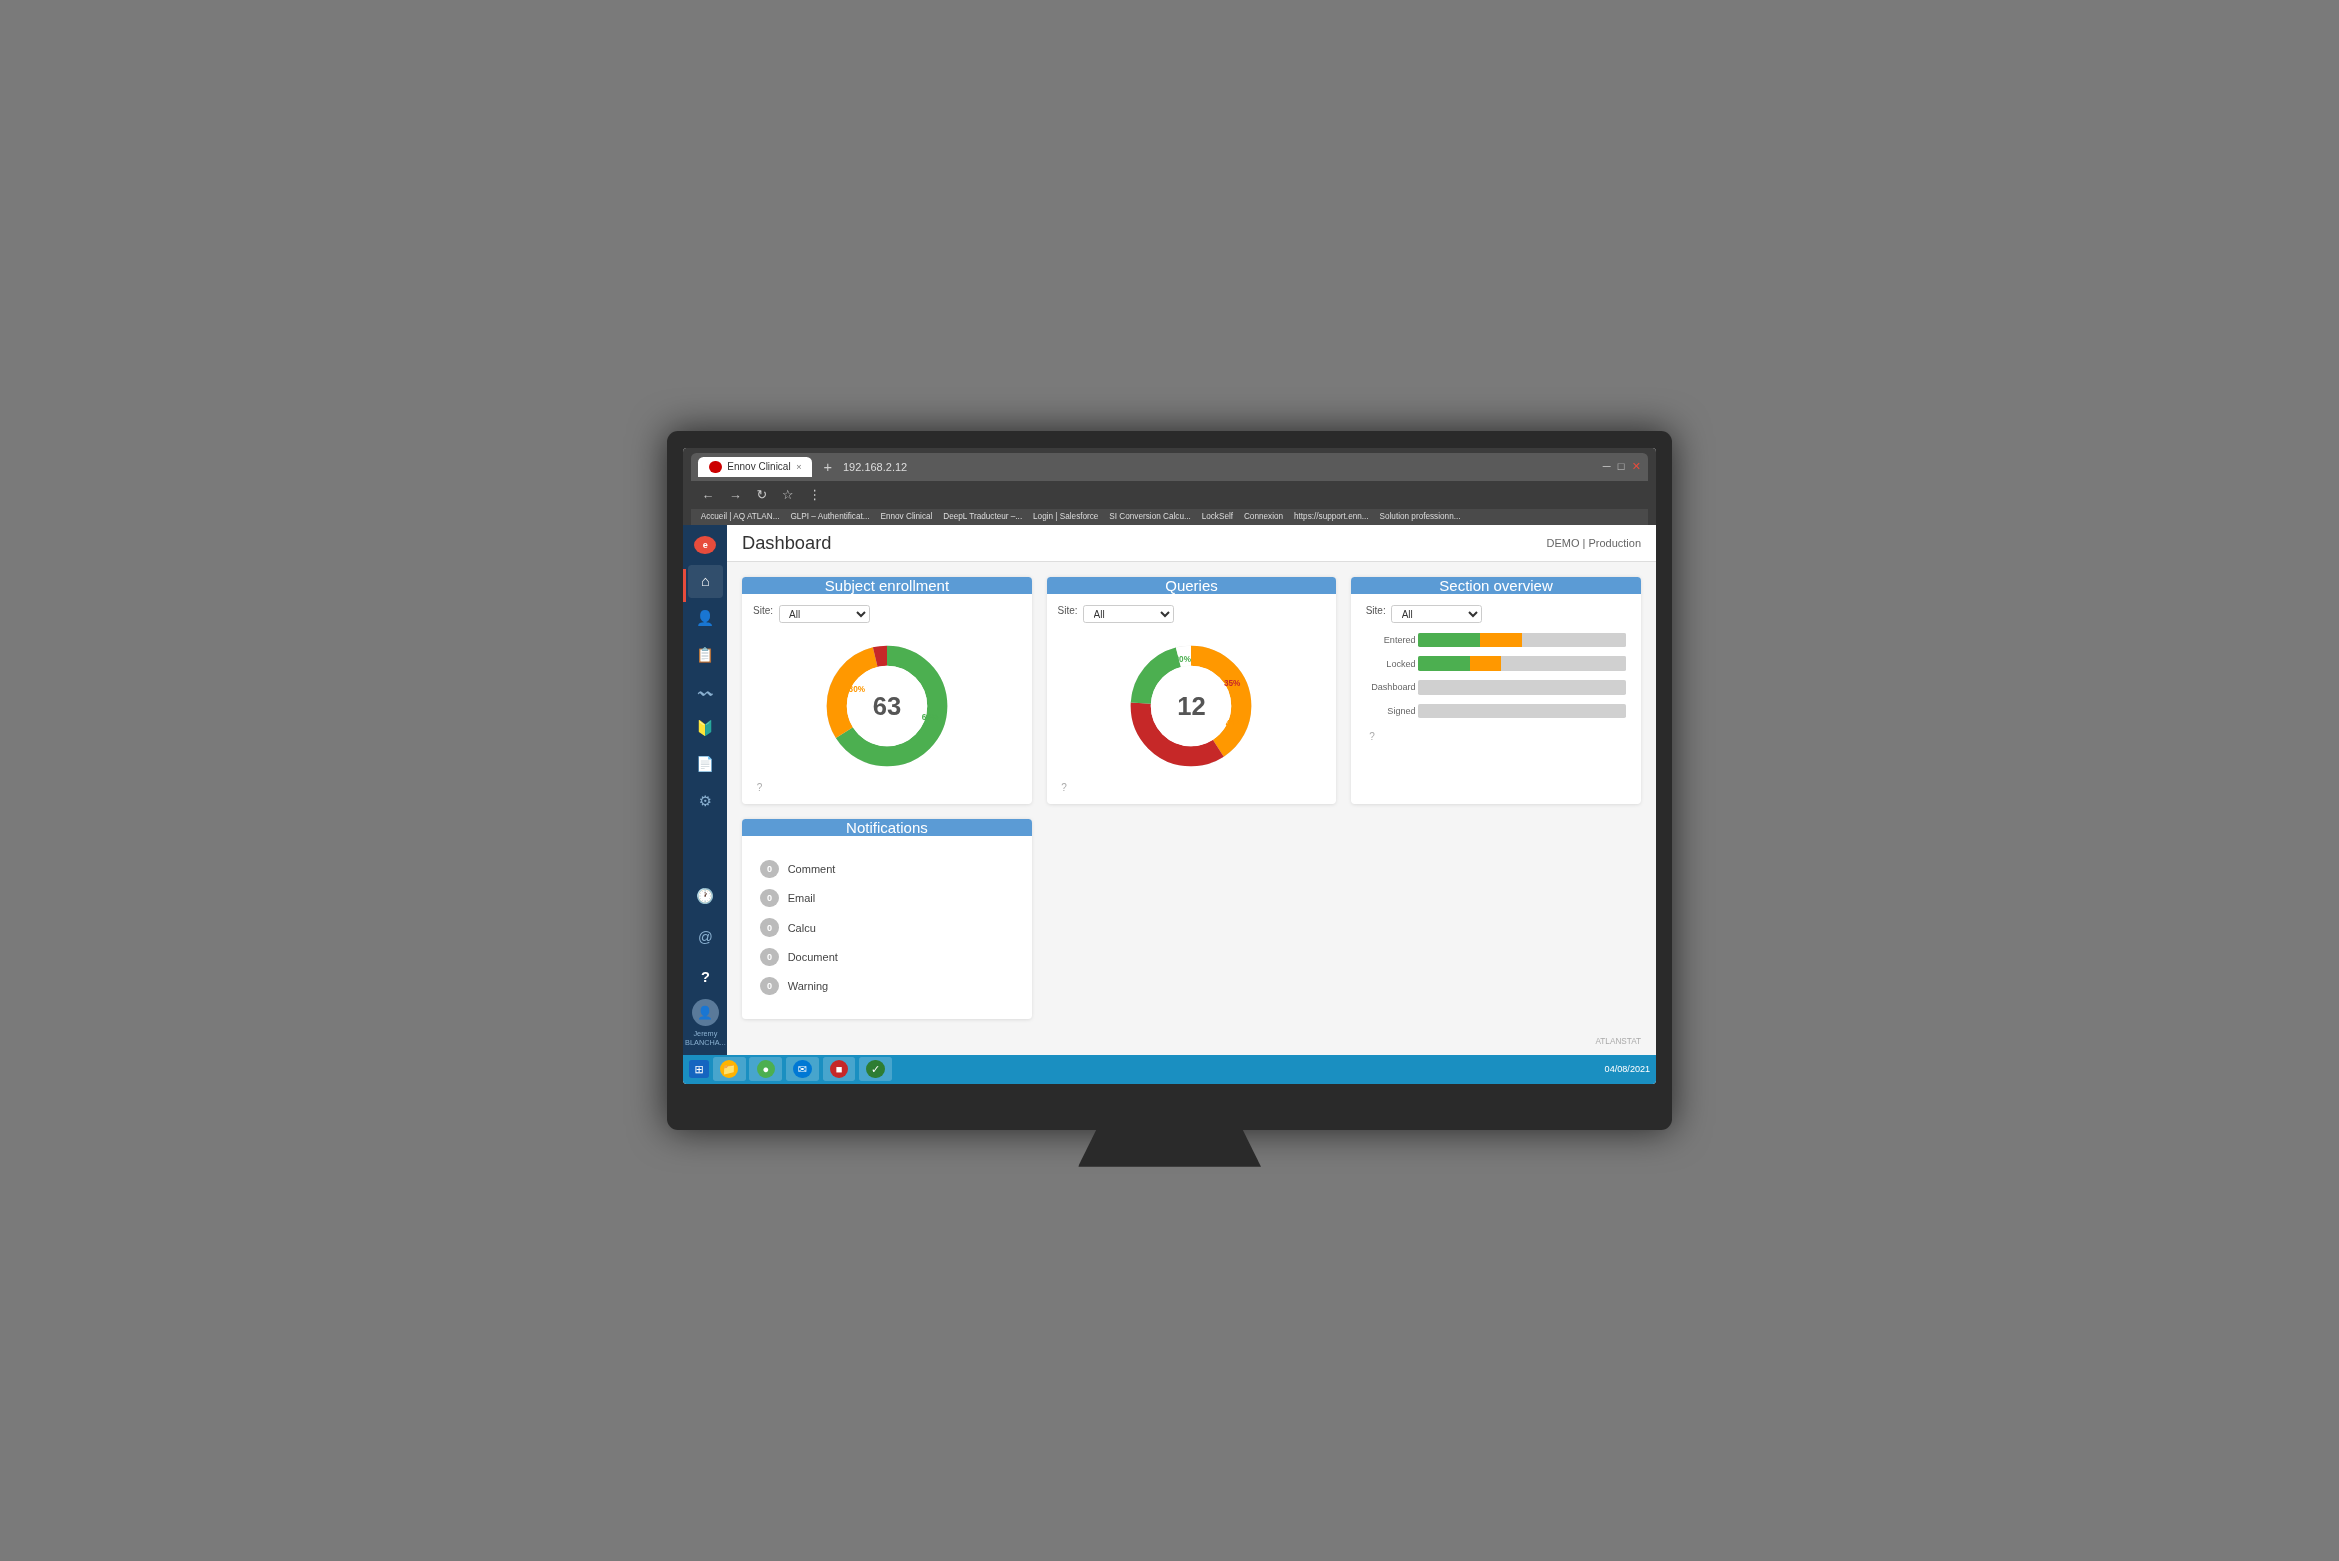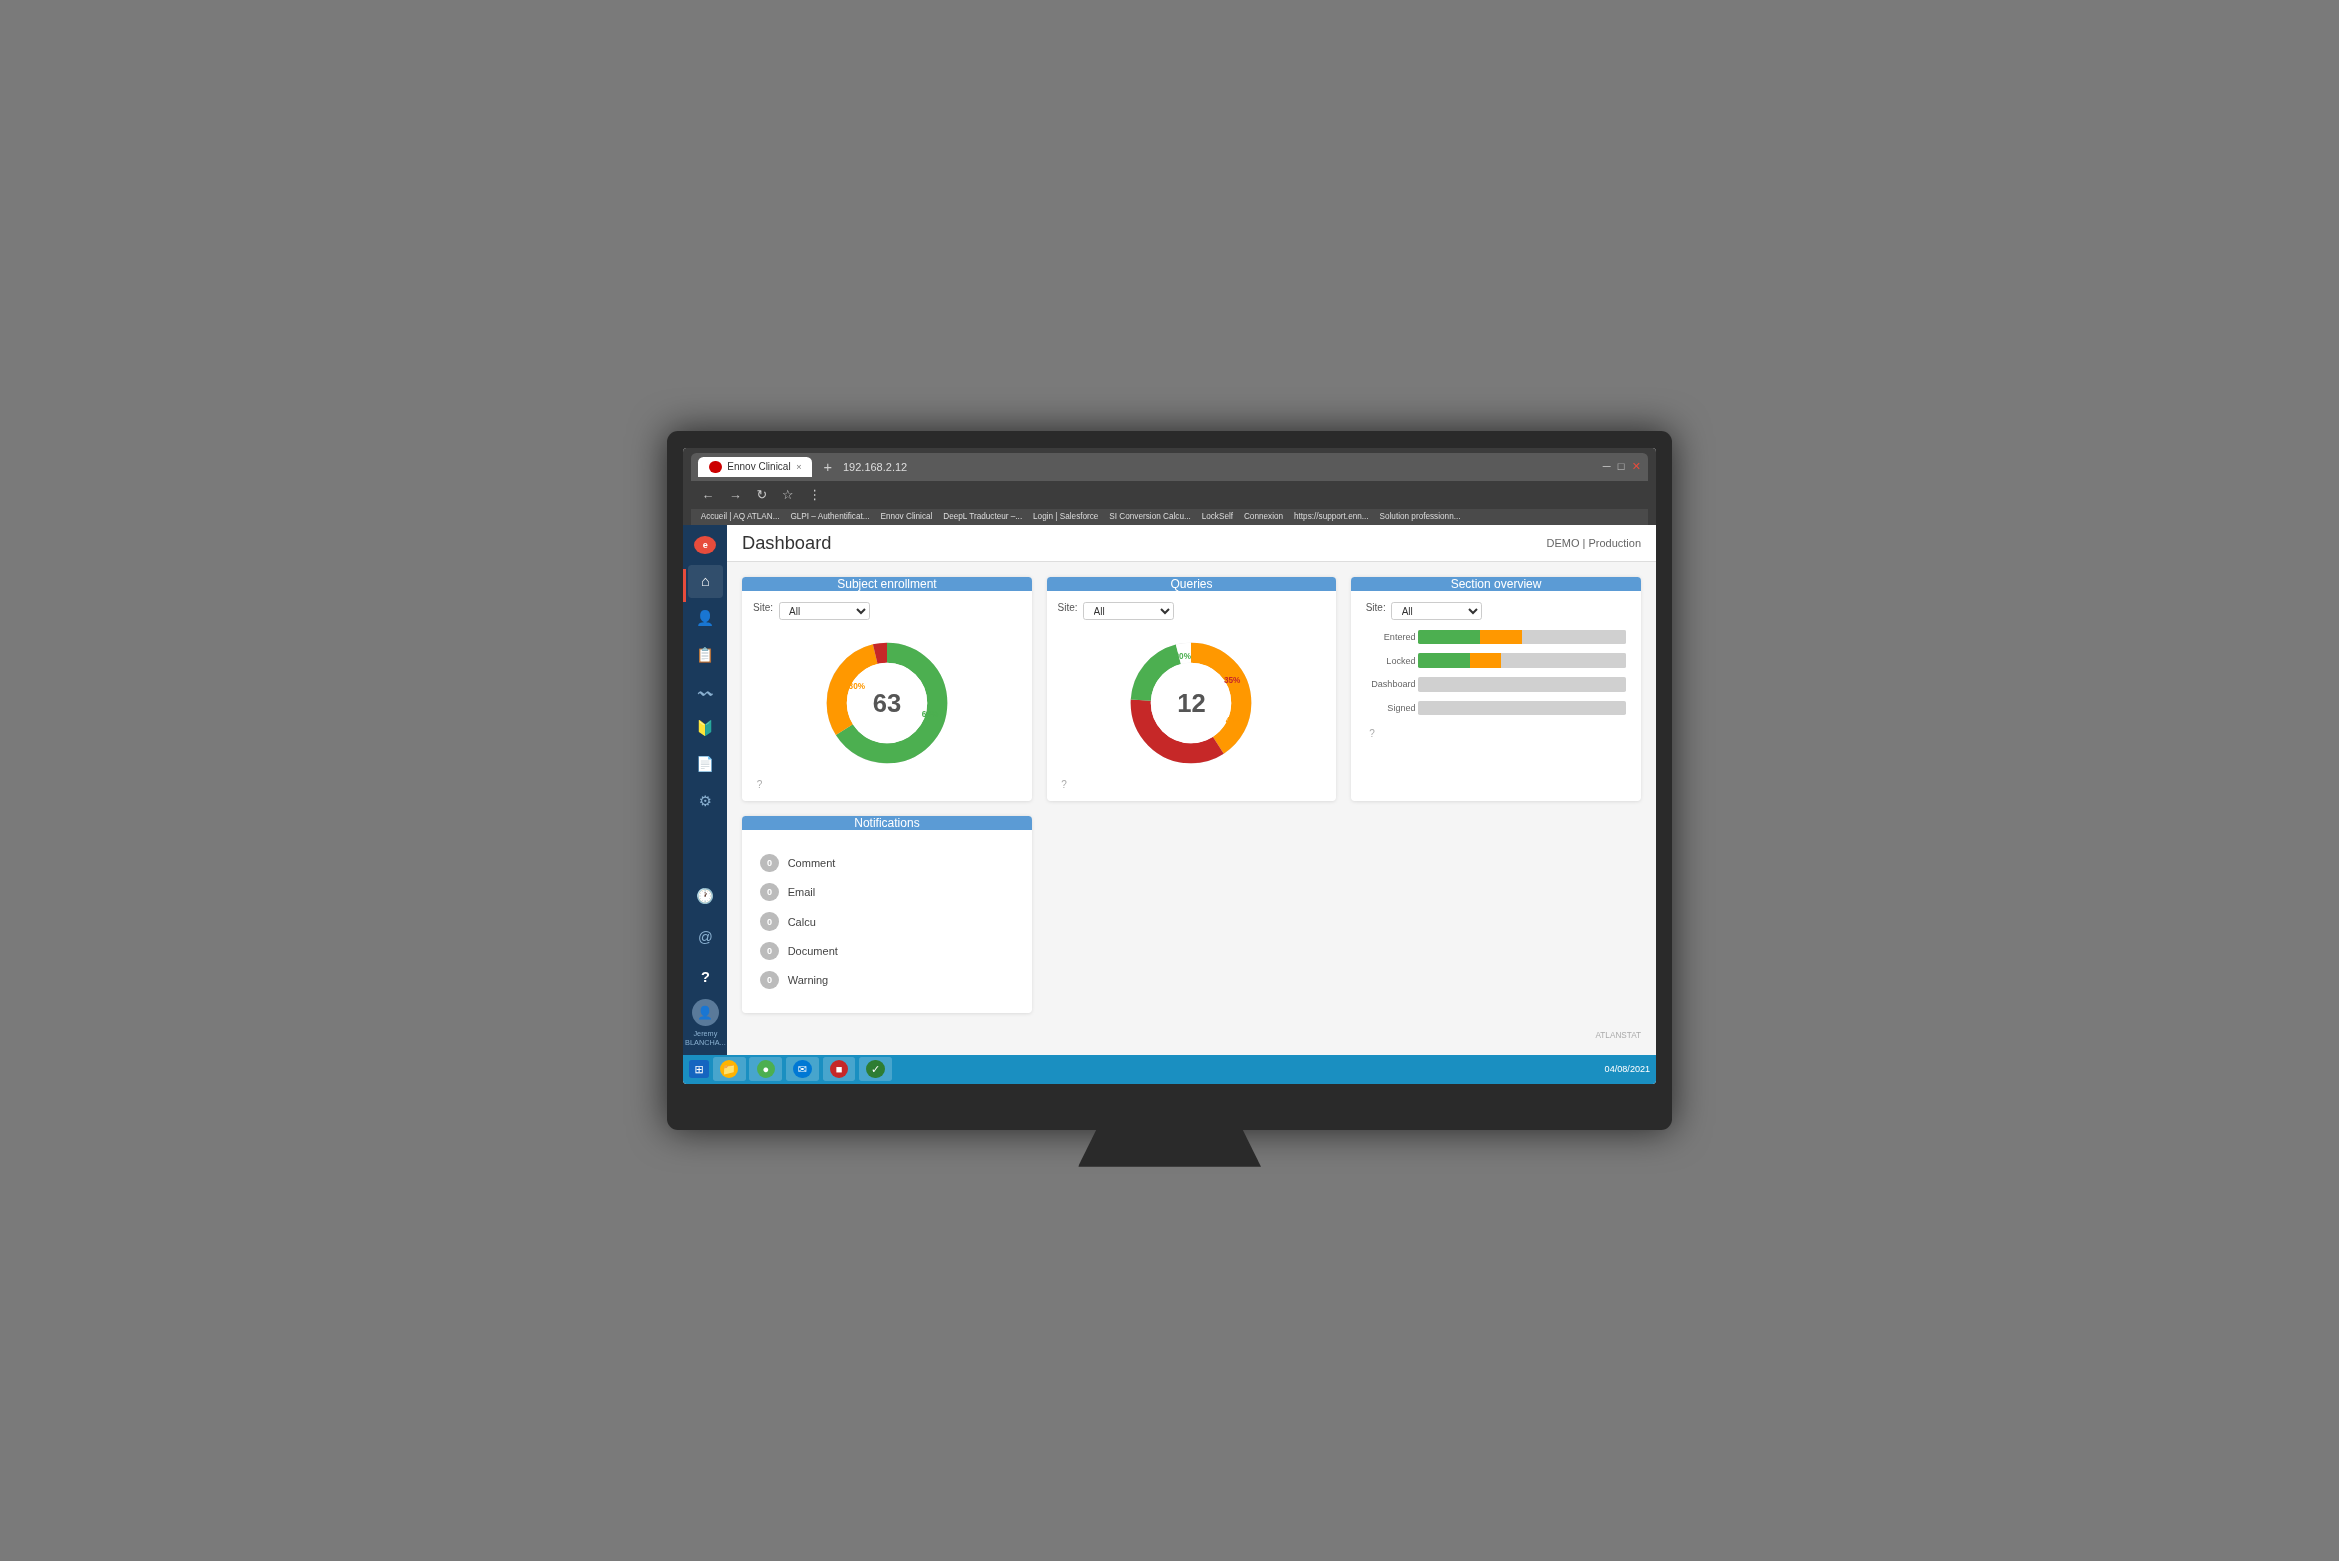--- a/index.html
+++ b/index.html
@@ -255,21 +255,21 @@
       border-radius: 3.7px;
       box-shadow: 0 0.9px 3.7px rgba(0,0,0,0.1);
       overflow: hidden;
     }
 
     .card-header {
       background: #5b9bd5;
       color: #fff;
       text-align: center;
       padding: 0;
-      font-size: 12px;
+      font-size: 15px;
     }
 
     .card-body {
       padding: 11px;
     }
 
     .site-selector {
       display: flex;
       align-items: flex-start;
       gap: 5.5px;

